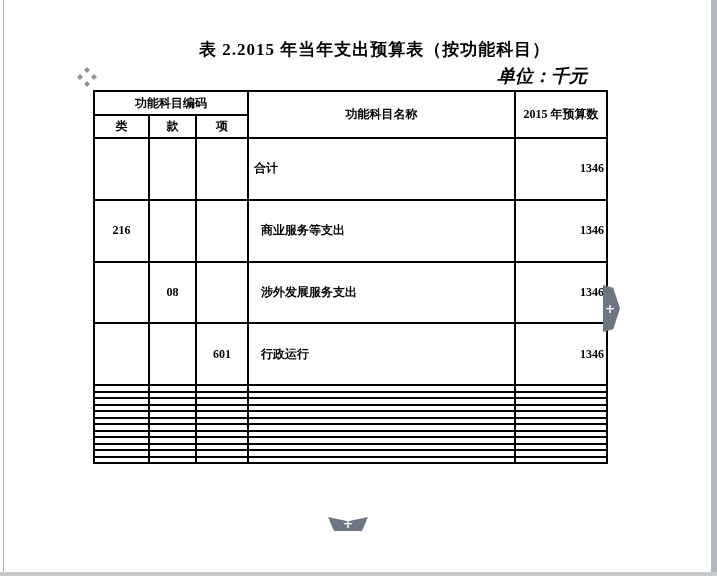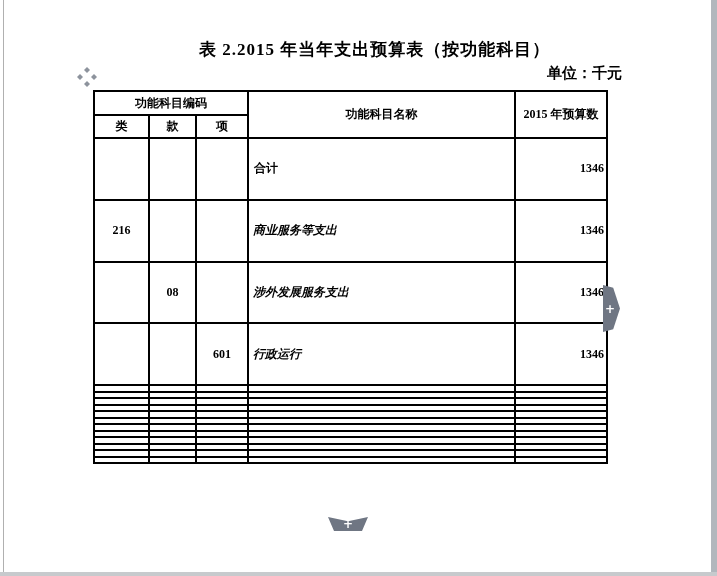--- a/index.html
+++ b/index.html
@@ -18,22 +18,22 @@
   .edge-right  { position: absolute; right: 0; top: 0; width: 6px; height: 576px; background: #b2b7bd; }
   .edge-bottom { position: absolute; left: 0; bottom: 0; width: 717px; height: 4px; background: #c7cacd; }
 
   
   .title {
     position: absolute; top: 22px; left: 0; width: 717px;
     margin: 16px; text-align: center;
     font-size: 17px; font-weight: bold; letter-spacing: 1px;
   }
   .unit {
-    position: absolute; top: 64px; right: 95px;
-    font-size: 15px; font-weight: bold;
+    position: absolute; top: 64px; right: 130px;
+    font-size: 18px; font-weight: bold; font-style: italic;
   }
 
   
   .move-handle { position: absolute; left: 76px; top: 66px; width: 22px; height: 22px; cursor: move; }
 
   
   table.budget {
     position: absolute; left: 93px; top: 90px;
     width: 513px; height: 374px;
     border-collapse: collapse; table-layout: fixed;
@@ -44,21 +44,21 @@
     padding: 0 2px;
     vertical-align: middle;
     overflow: hidden; white-space: nowrap;
   }
   table.budget thead tr.h1 { height: 24px; }
   table.budget thead tr.h2 { height: 23px; }
   table.budget th { text-align: center; font-weight: bold; }
   td.c { text-align: center; }
   td.n { text-align: left; margin-left: 30px; }
   td.n.lv0 { padding-left: 5px; }
-  td.n.lv1 { padding-left: 4px; font-style: italic; }
+  td.n.lv1 { padding-left: 12px; }
   td.r { text-align: right; padding-right: 9px; }
 
   
   .nav-right {
     position: absolute; left: 603px; top: 285px; width: 17px; height: 47px;
     background: #6f7683;
     clip-path: polygon(0 0, 60% 6%, 100% 50%, 60% 94%, 0 100%);
     display: flex; align-items: center; justify-content: flex-start;
     cursor: pointer;
   }

